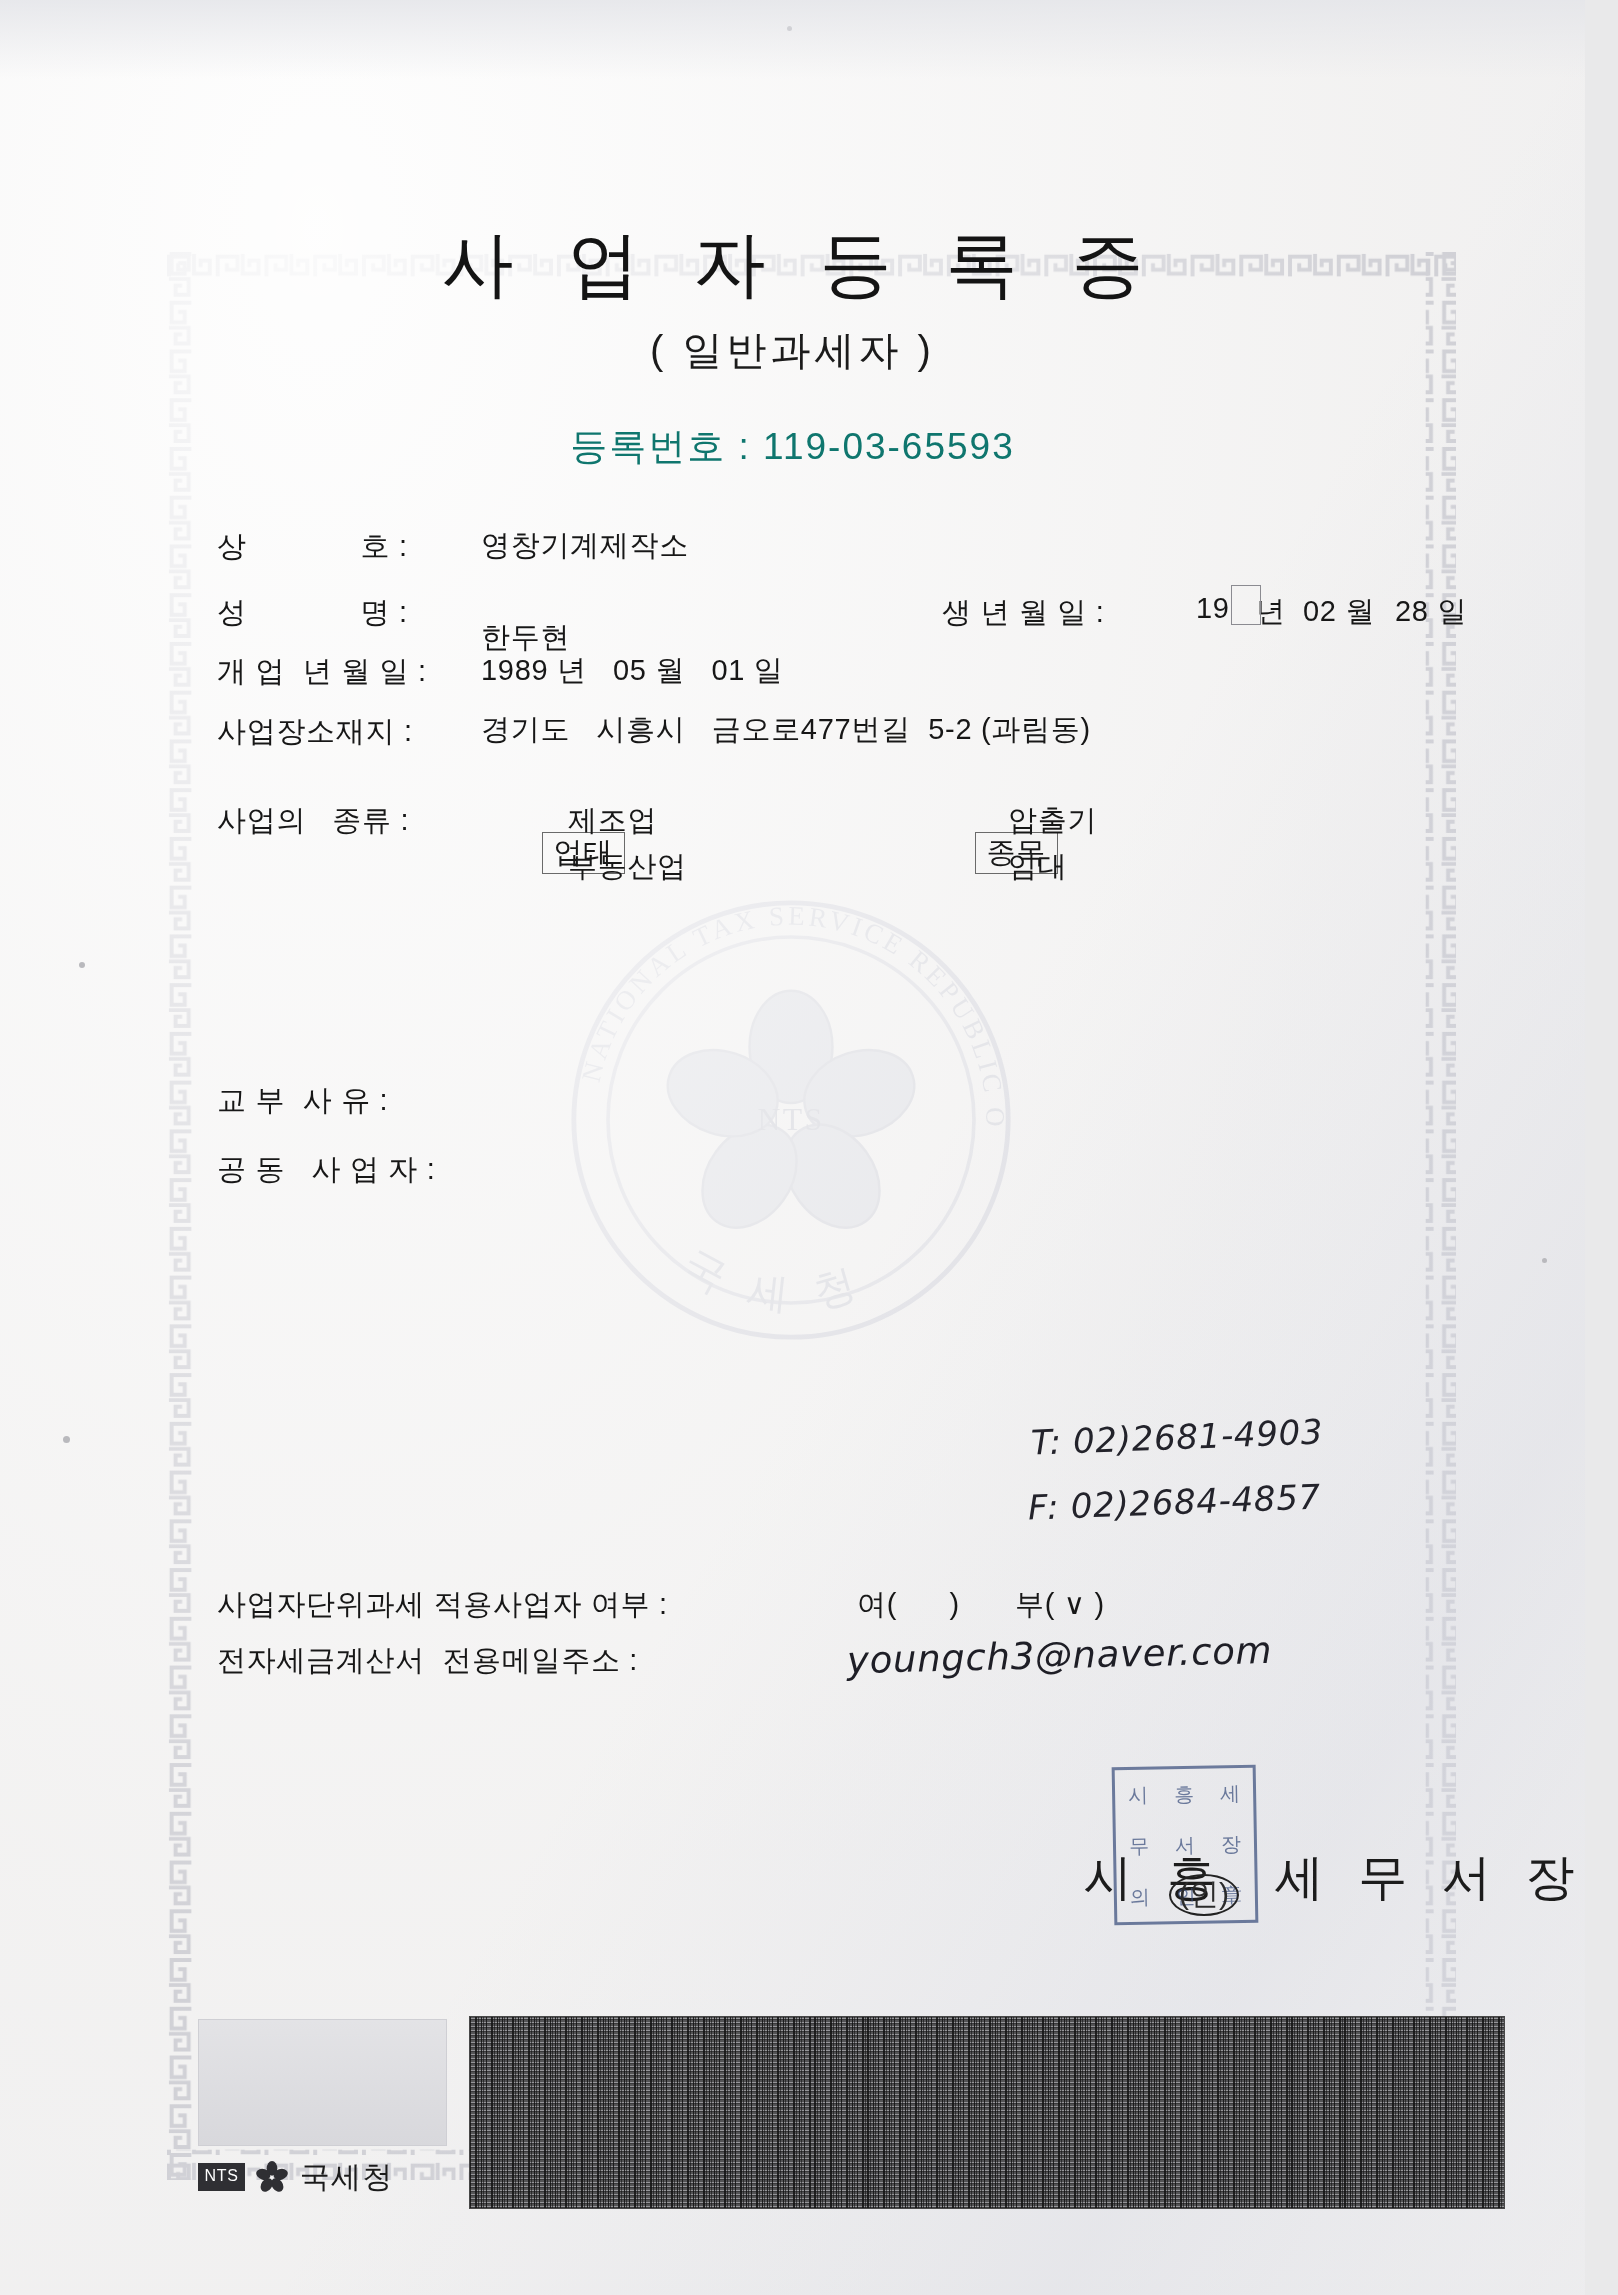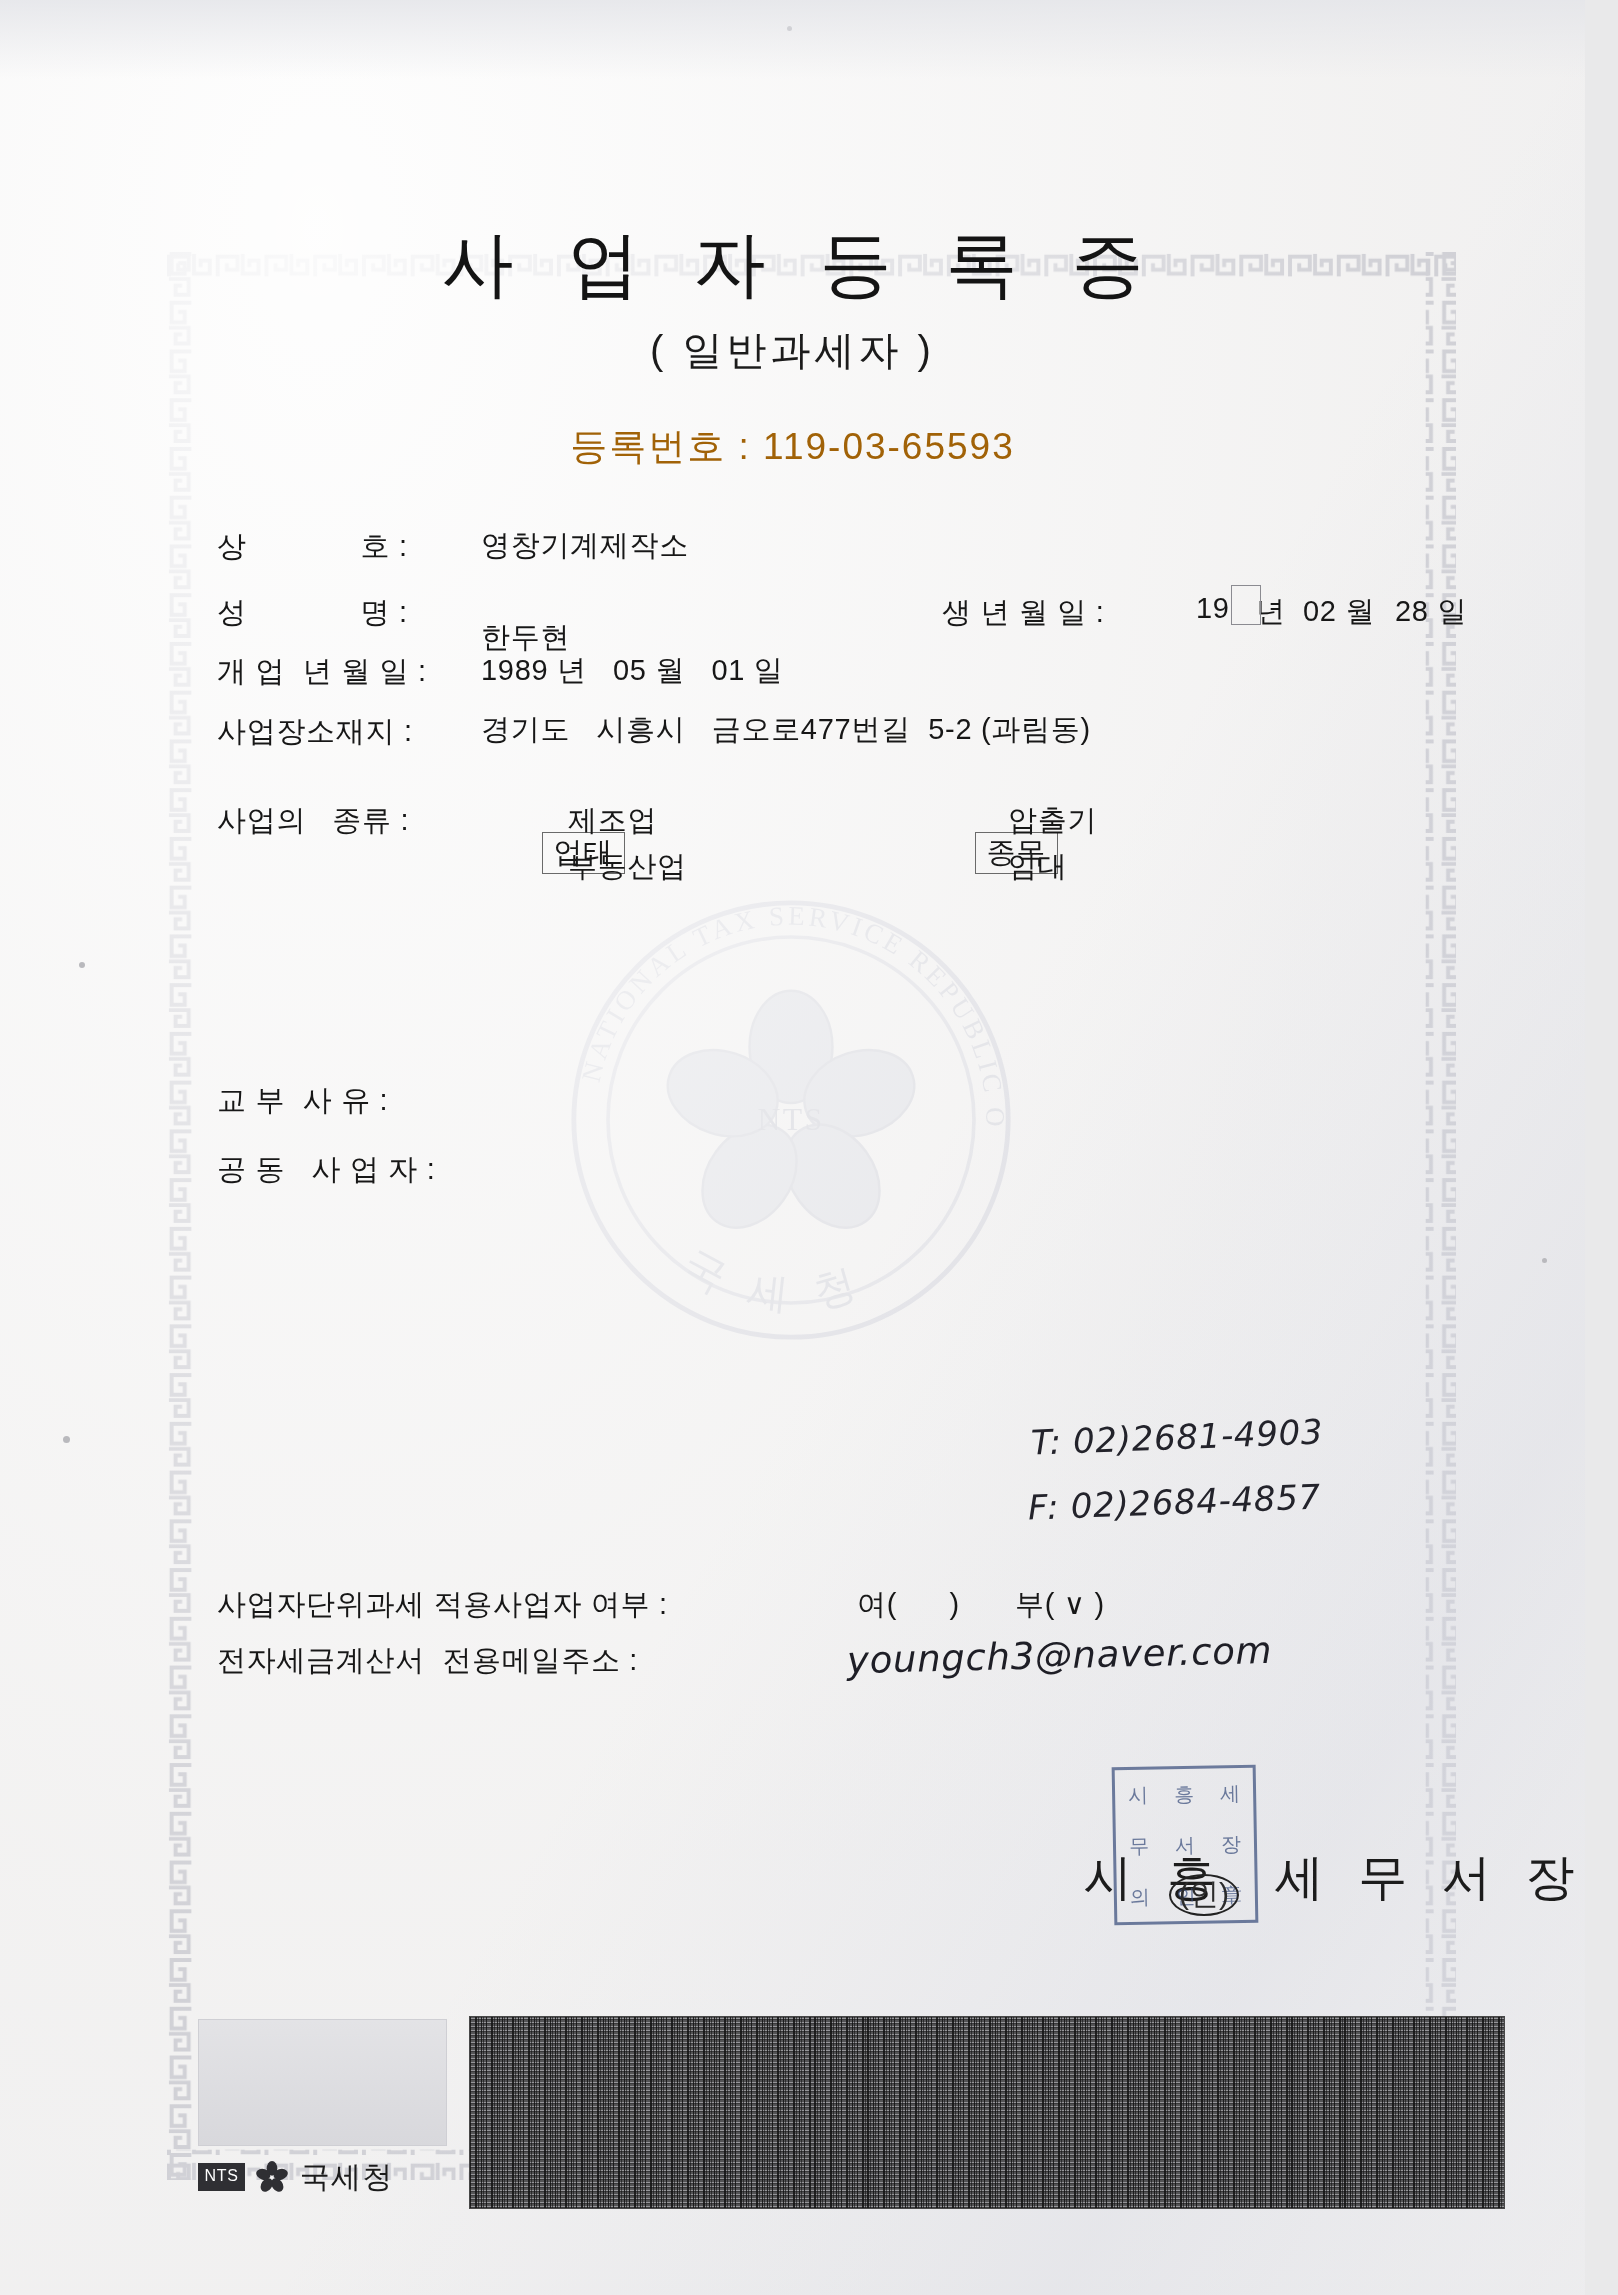--- a/index.html
+++ b/index.html
@@ -73,21 +73,21 @@
     font-size: 40px;
     letter-spacing: 4px;
     color: #1b1b1b;
   }
   .regno {
     top: 422px;
     left: 0; right: 0;
     text-align: center;
     font-size: 37px;
     letter-spacing: 2px;
-    color: #a16207;
+    color: #0f766e;
   }
 
   .row { font-size: 29px; letter-spacing: 0.7px; color: #171717; }
   .thin-box {
     border: 1px solid #6a6a6a;
     padding: 0 11px;
     display: inline-block;
   }
 
   

